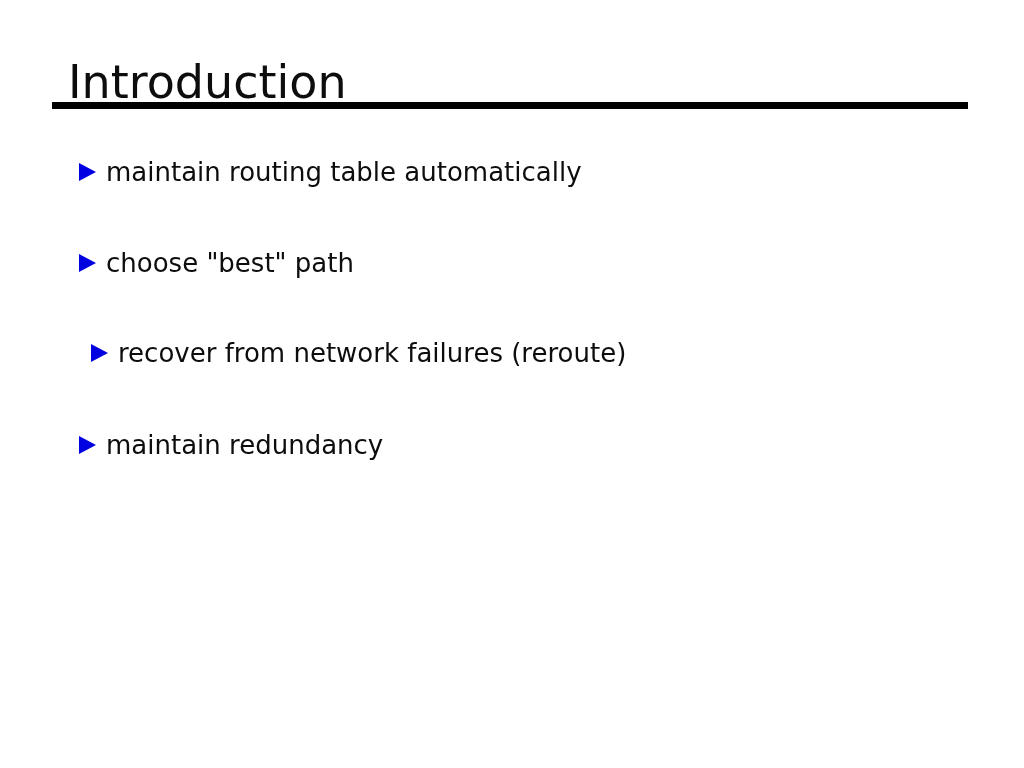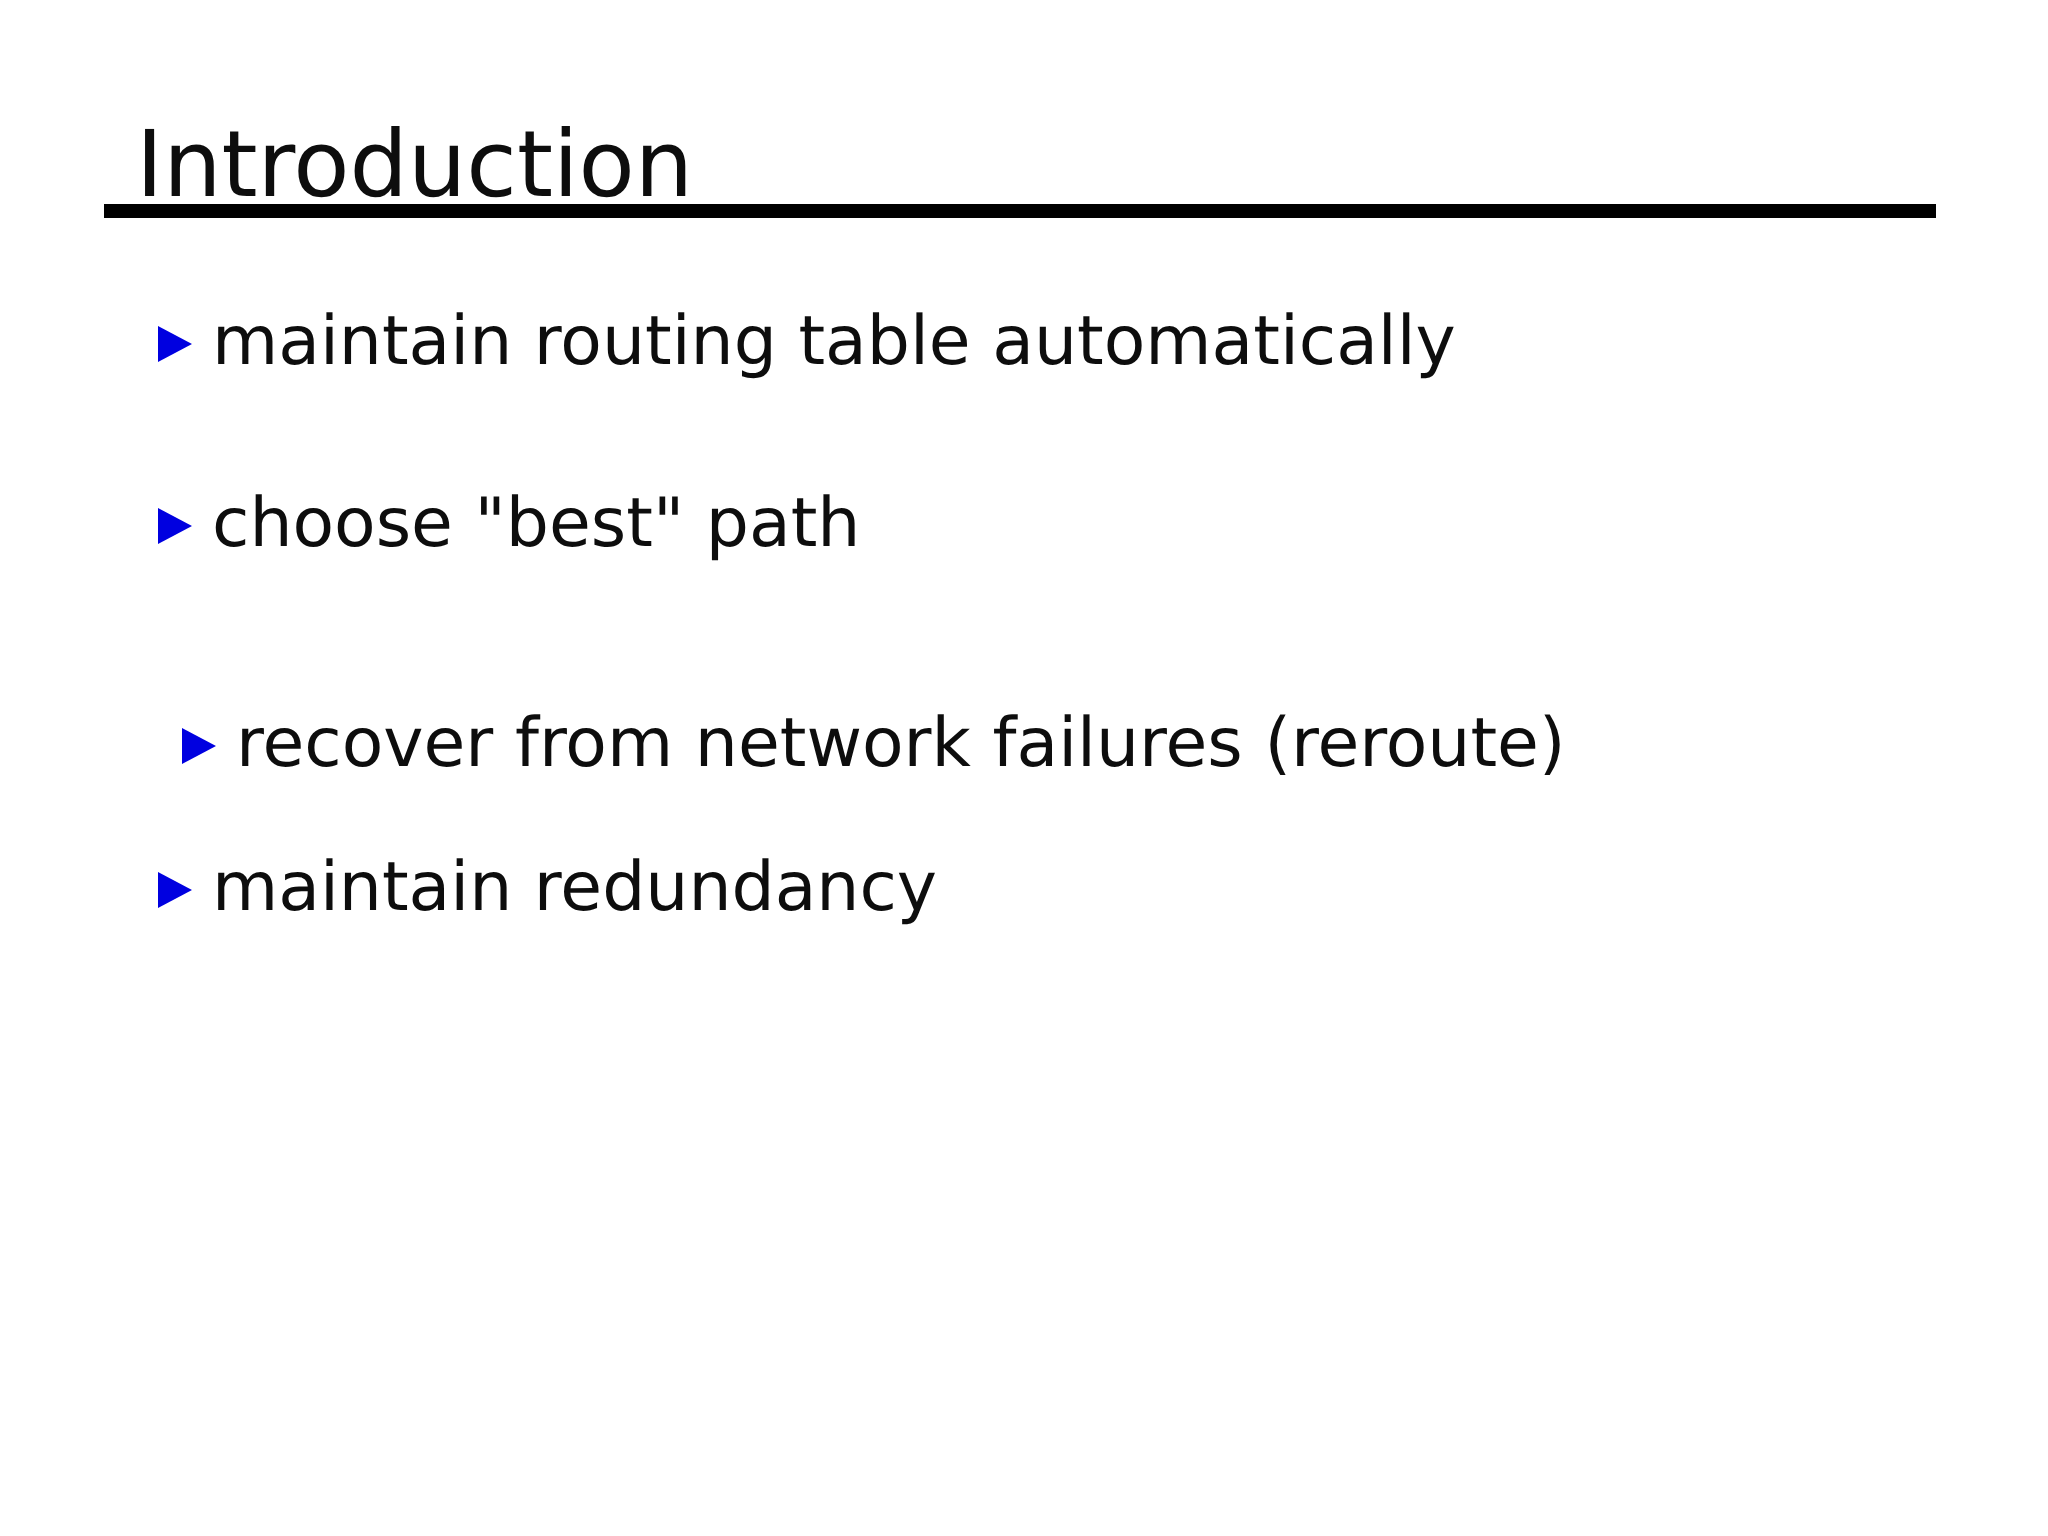--- a/index.html
+++ b/index.html
@@ -45,32 +45,32 @@
   .bullet-item {
     position: absolute;
     left: 79px;
     height: 42px;
     display: flex;
     align-items: center;
     gap: 10px;
   }
   .bullet-item:nth-child(1) { top: 151px; }
   .bullet-item:nth-child(2) { top: 242px; }
-  .bullet-item:nth-child(3) { top: 352px; padding-left: 12px; }
+  .bullet-item:nth-child(3) { top: 332px; padding-left: 12px; }
   .bullet-item:nth-child(4) { top: 424px; }
   .bullet-marker {
     flex: 0 0 auto;
     width: 0;
     height: 0;
     border-top: 9px solid transparent;
     border-bottom: 9px solid transparent;
     border-left: 17px solid var(--bullet_marker, #0000e0);
   }
   .bullet-text {
-    font-size: 34px;
+    font-size: 26px;
     line-height: 1.16;
     color: var(--text, #0d0d0d);
     white-space: nowrap;
   }
 </style>
 </head>
 <body>
 
 <div class="slide">
   <div class="slide-title">Introduction</div>

